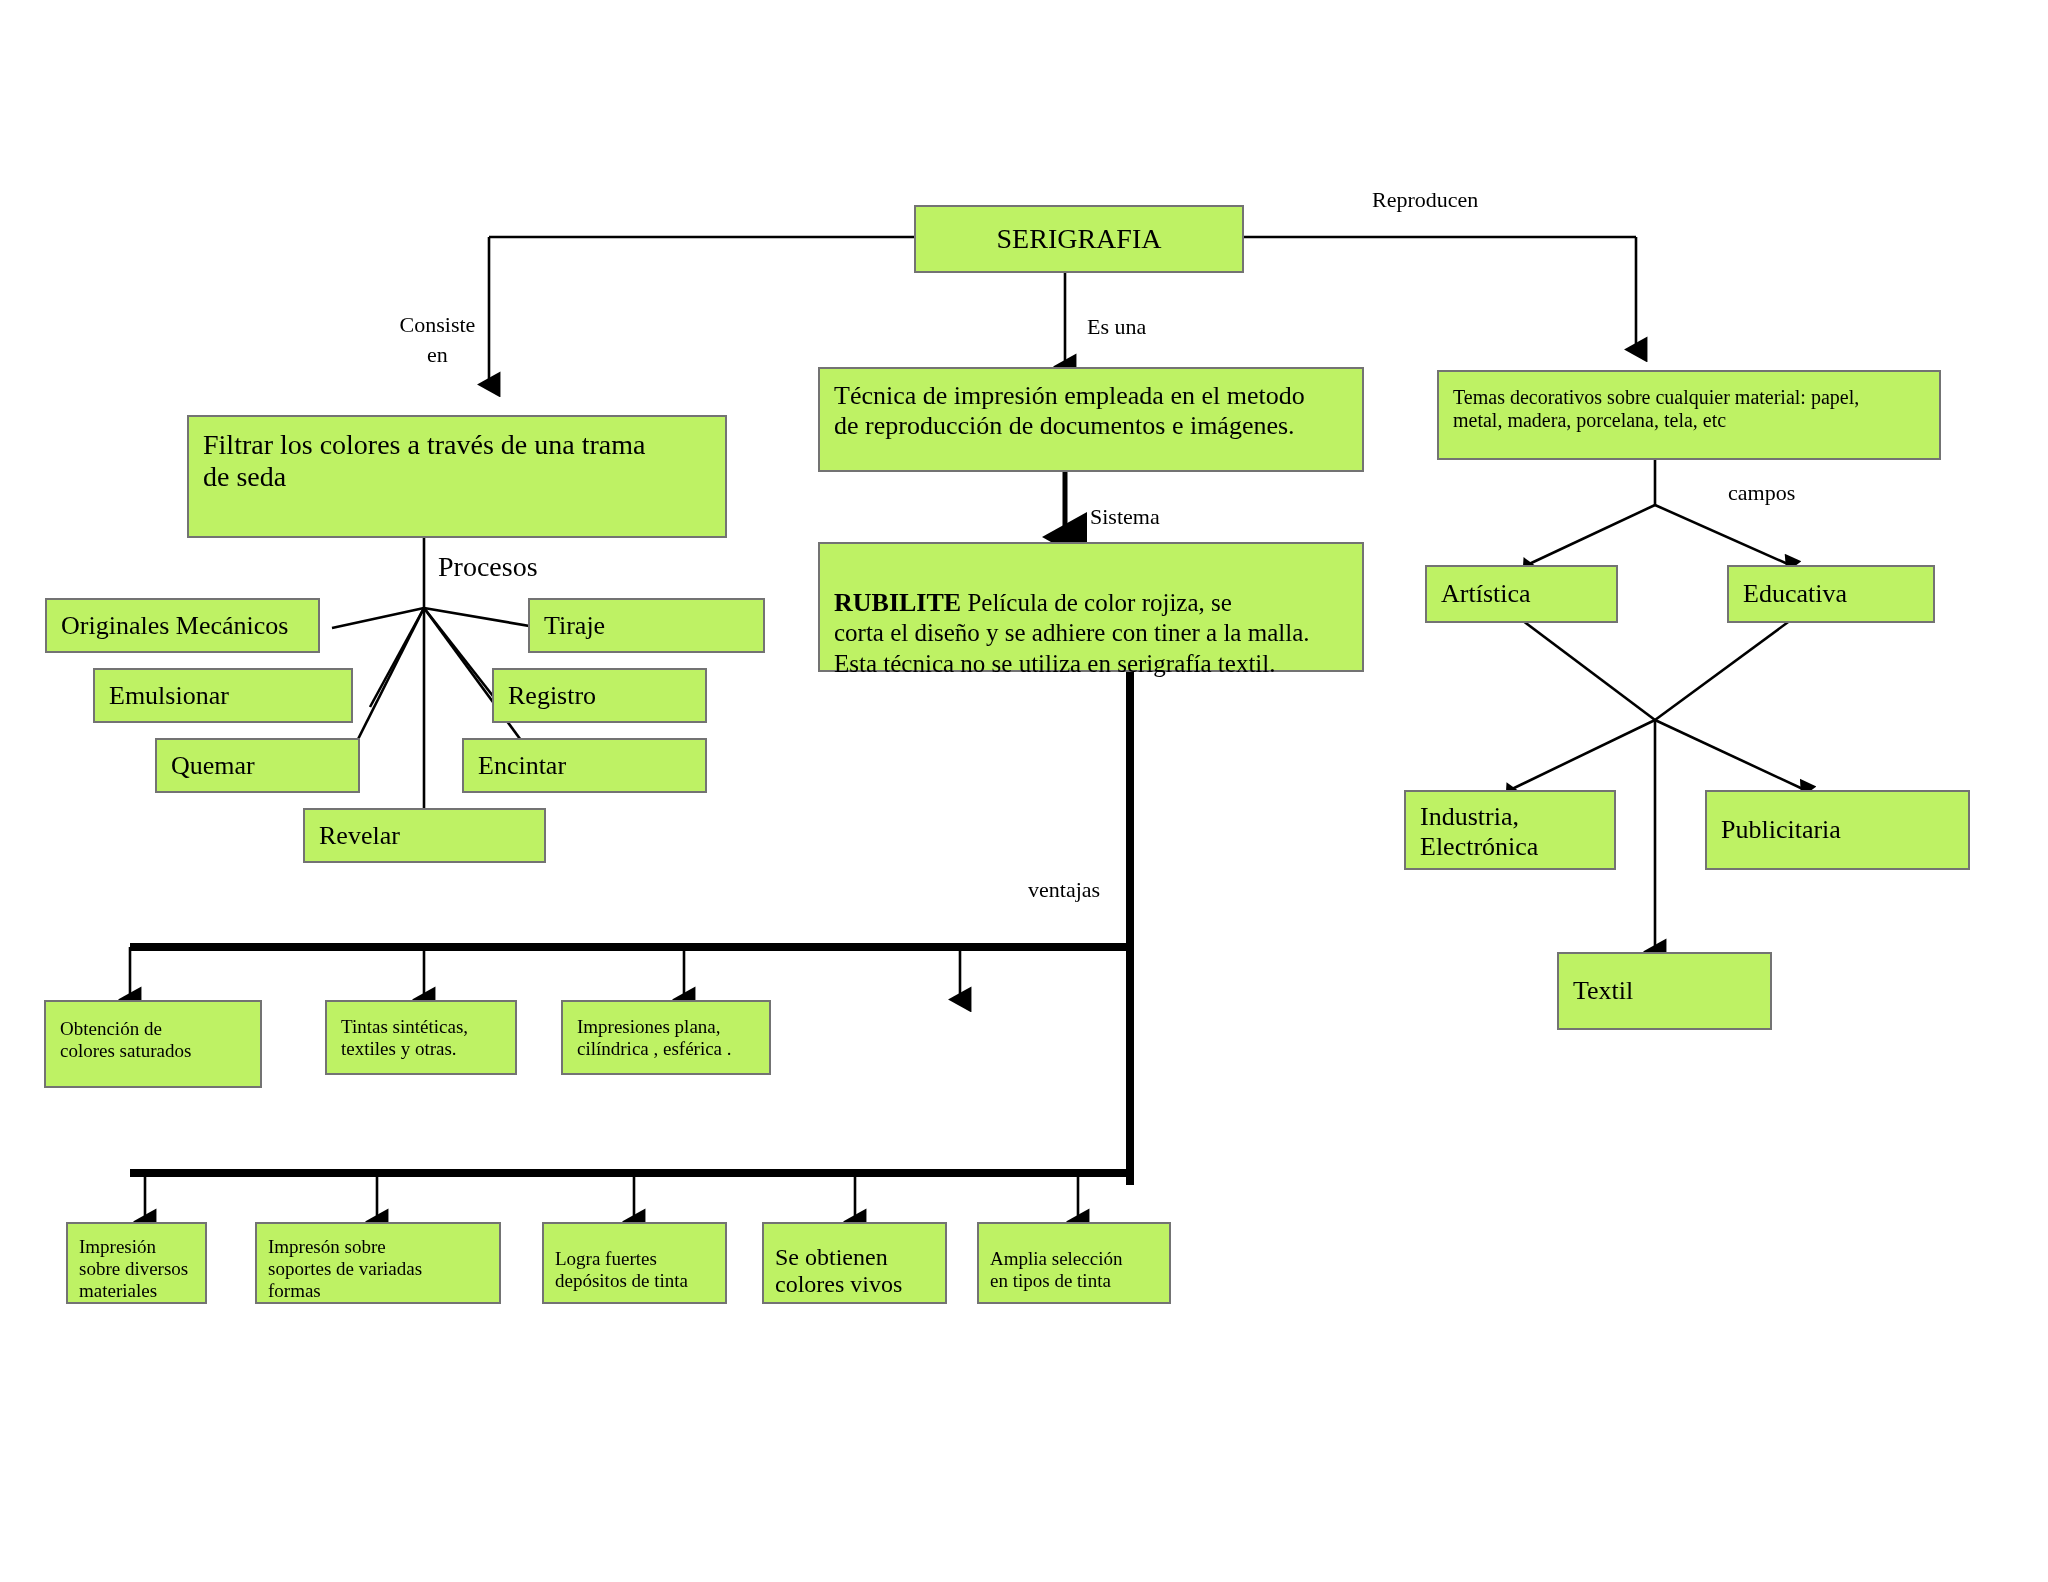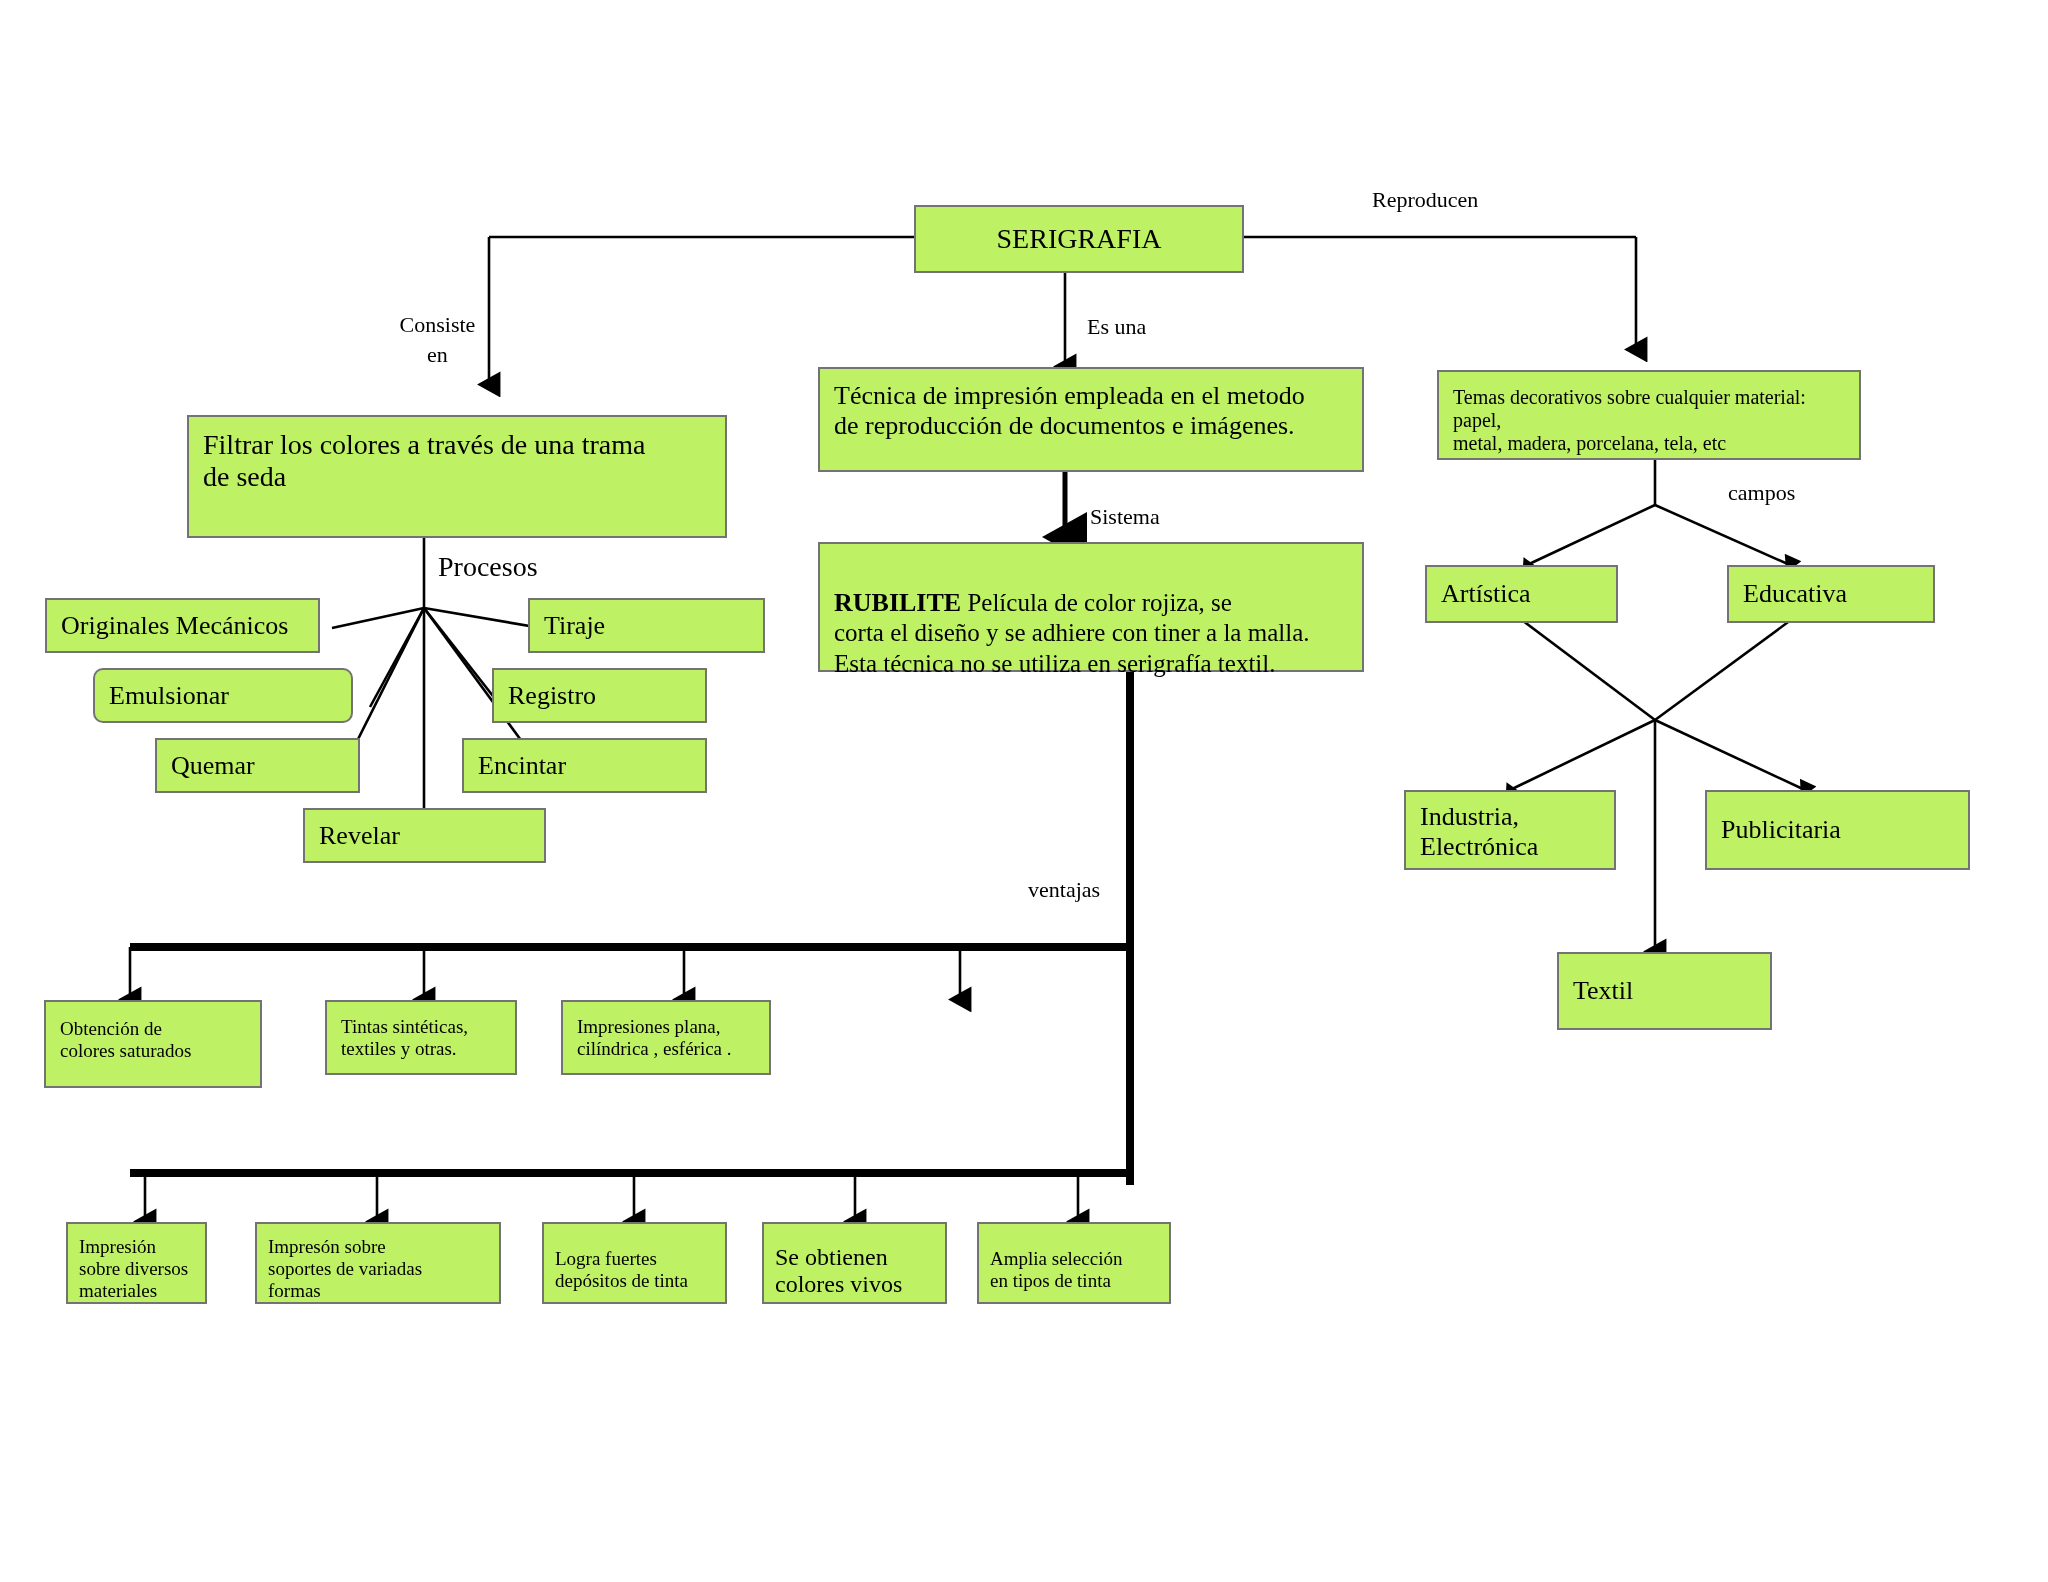--- a/index.html
+++ b/index.html
@@ -114,21 +114,21 @@
   <div class="lbl t22" style="left:1028px;top:875px;">ventajas</div>
 
   <div class="node topalign" style="left:187px;top:415px;width:540px;height:123px;">
     <span class="txt t28">Filtrar los colores a través de una trama
 de seda</span>
   </div>
 
   <div class="node" style="left:45px;top:598px;width:275px;height:55px;">
     <span class="txt t26">Originales Mecánicos</span>
   </div>
-  <div class="node" style="left:93px;top:668px;width:260px;height:55px;border-radius:10px;">
+  <div class="node" style="left:93px;top:668px;width:260px;height:55px;">
     <span class="txt t26">Emulsionar</span>
   </div>
   <div class="node" style="left:155px;top:738px;width:205px;height:55px;">
     <span class="txt t26">Quemar</span>
   </div>
   <div class="node" style="left:303px;top:808px;width:243px;height:55px;">
     <span class="txt t26">Revelar</span>
   </div>
   <div class="node" style="left:462px;top:738px;width:245px;height:55px;">
     <span class="txt t26">Encintar</span>
@@ -146,21 +146,21 @@
   </div>
 
   <div class="node topalign" style="left:818px;top:542px;width:546px;height:130px;">
     <span class="txt rub">
       <b>RUBILITE</b><span> Película de color rojiza, se
 corta el diseño y se adhiere con tiner a la malla.
 Esta técnica no se utiliza en serigrafía textil.</span>
     </span>
   </div>
 
-  <div class="node topalign" style="left:1437px;top:370px;width:424px;height:90px;padding-top:14px;">
+  <div class="node topalign" style="left:1437px;top:370px;width:504px;height:90px;padding-top:14px;">
     <span class="txt t20">Temas decorativos sobre cualquier material: papel,
 metal, madera, porcelana, tela, etc</span>
   </div>
 
   <div class="node" style="left:1425px;top:565px;width:193px;height:58px;">
     <span class="txt t26">Artística</span>
   </div>
   <div class="node" style="left:1727px;top:565px;width:208px;height:58px;">
     <span class="txt t26">Educativa</span>
   </div>

